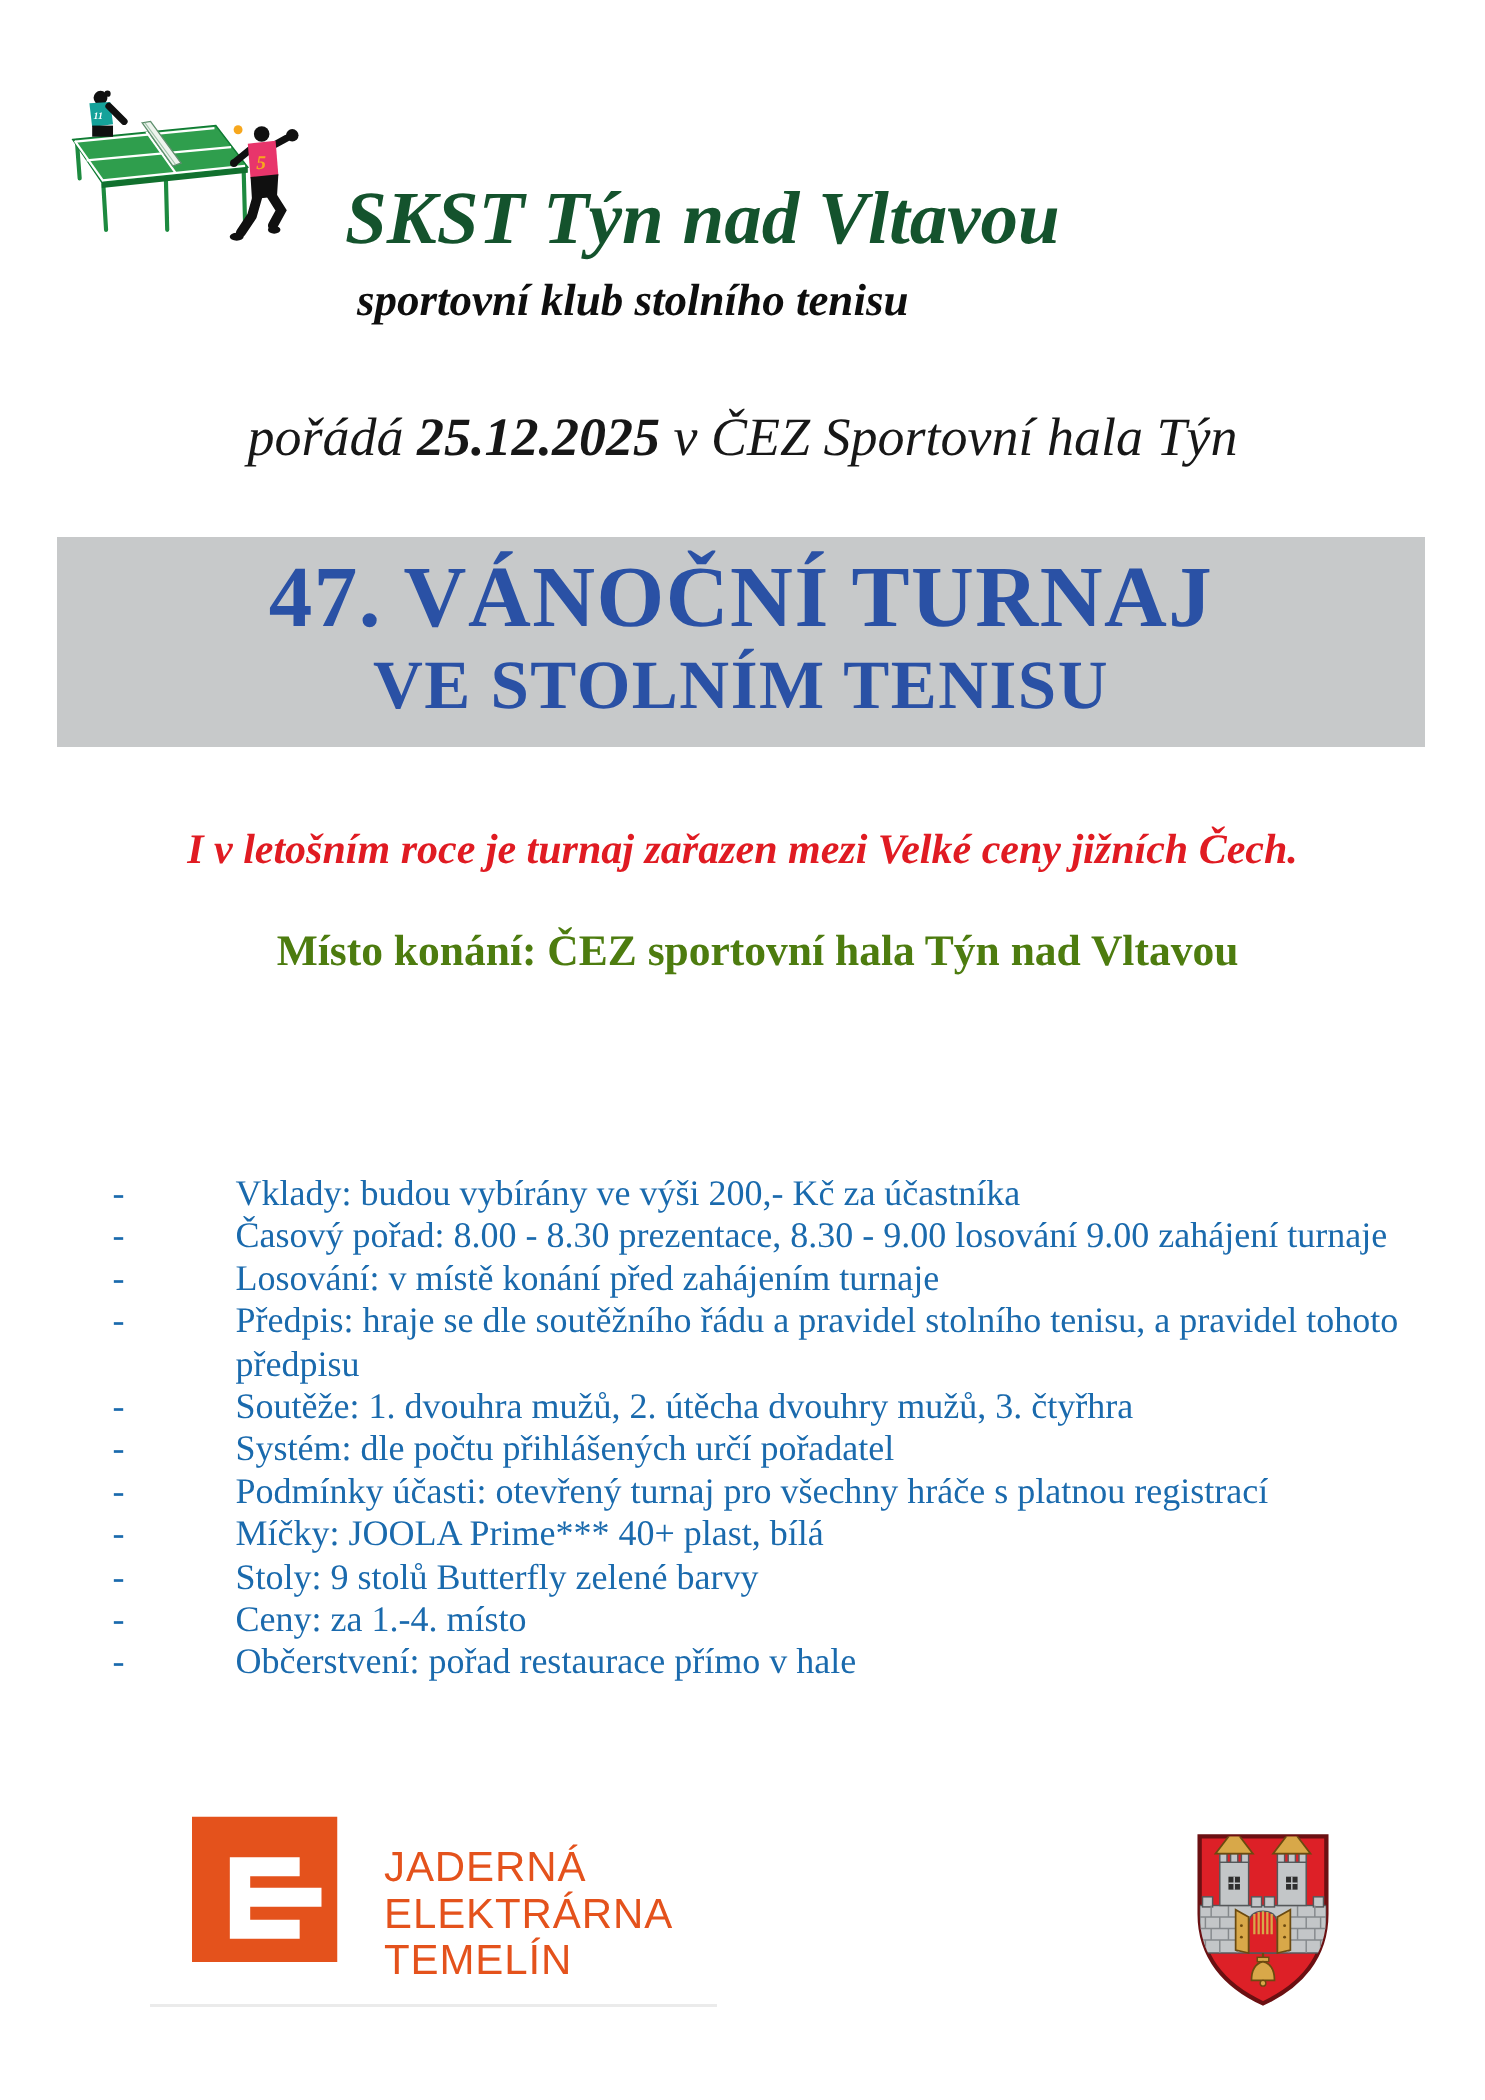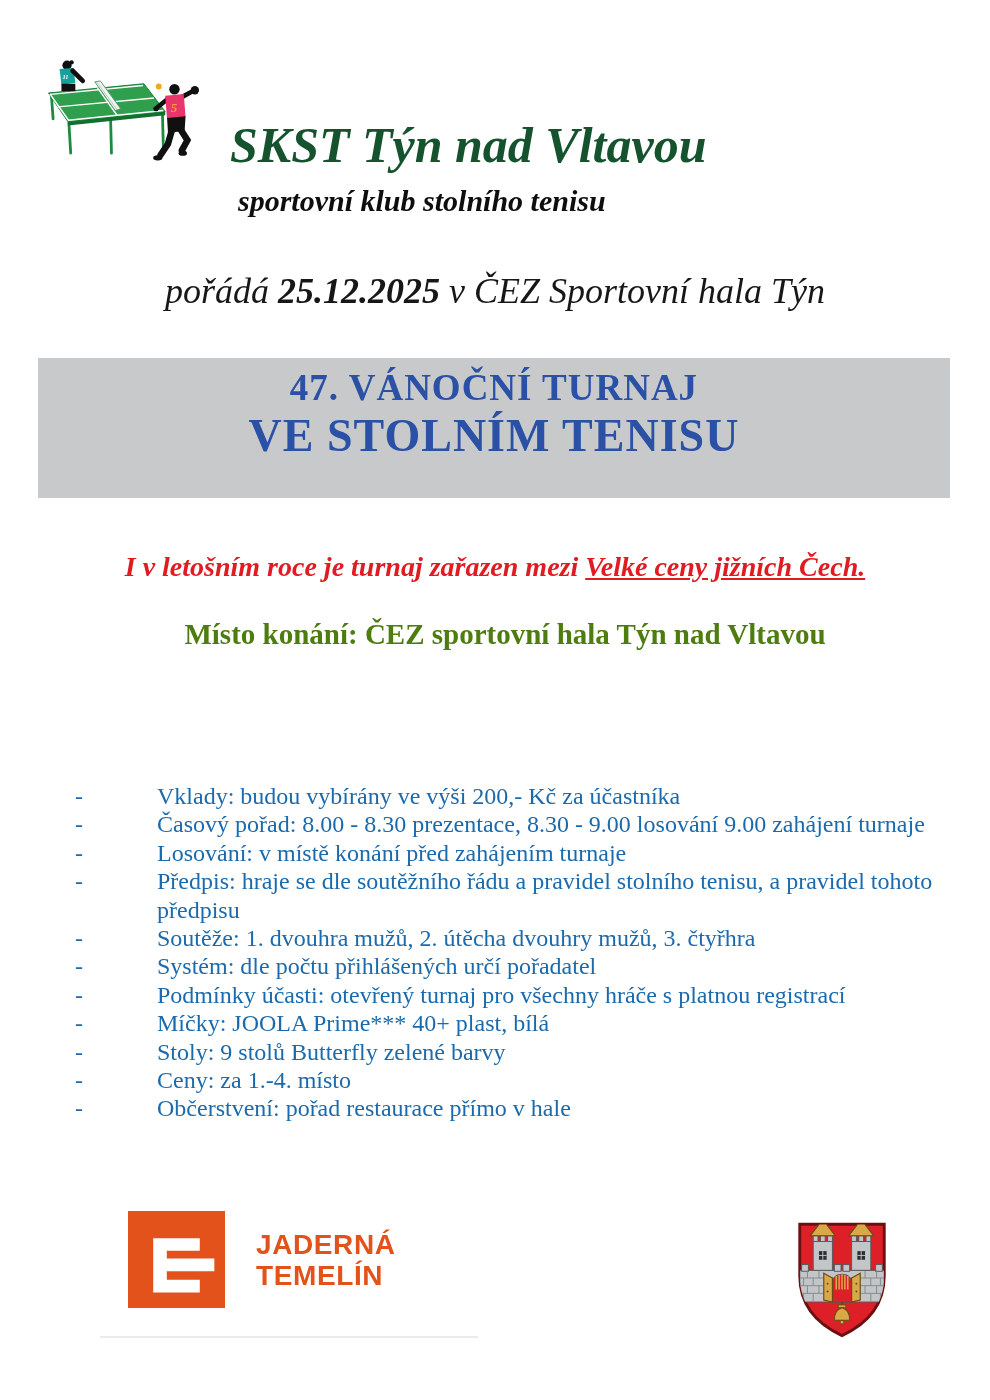--- a/index.html
+++ b/index.html
@@ -20,48 +20,48 @@
   .date-line {
     position:absolute; left:0; right:0; top:270px; text-align:center;
     font-style:italic; font-size:36px; color:#171717; white-space:nowrap;
   }
   .date-line .strong { font-weight:bold; }
   
   .banner {
     position:absolute; left:38px; top:358px; width:912px; height:140px;
     background:#c7c9ca; text-align:center; color:#2a51a5; font-weight:bold;
   }
-  .banner-l1 { font-size:37px; line-height:1; margin-top:11px; letter-spacing:1px; white-space:nowrap; }
+  .banner-l1 { font-size:58px; line-height:1; margin-top:11px; letter-spacing:1px; white-space:nowrap; }
   .banner-l2 { font-size:46px; line-height:1; margin-top:7px; letter-spacing:1px; white-space:nowrap; }
   
   .highlight {
     position:absolute; left:0; right:0; top:551px; text-align:center;
     color:#e01b22; font-weight:bold; font-style:italic; font-size:28px; white-space:nowrap;
   }
-  .highlight .u { text-decoration:underline; }
+  .highlight .u { }
   .venue {
     position:absolute; left:0; right:0; top:618px; text-align:center;
     font-weight:bold; font-size:29px; color:#4d7c0f; white-space:nowrap;padding-left:20px;
   }
   .entries {
     position:absolute; left:0; right:0; top:691px; text-align:center;
     font-style:italic; font-size:26px; color:#222; white-space:nowrap;
   }
   .entries .strong { font-weight:bold; }
   .entries .email { color:#2366ad; text-decoration:underline; cursor:pointer; }
   
   .rules { position:absolute; left:70px; top:782px; width:866px; color:#1a6aad; font-size:24px; line-height:28.4px; }
   .li { display:flex; }
   .li .dash { width:34px; padding-left:5px; flex:0 0 auto; }
   .li .txt { flex:1;margin-left:48px; }
   
   .cez-logo { position:absolute; left:128px; top:1211px; width:97px; height:97px; }
   .sponsor-name {
     position:absolute; left:256px; top:1229px; font-family:"Liberation Sans", sans-serif;
-    font-weight:bold; color:#e4521c; font-size:28px; line-height:31px; letter-spacing:0.6px;
+    font-weight:normal; color:#e4521c; font-size:28px; line-height:31px; letter-spacing:0.6px;
   }
   .divider { position:absolute; left:100px; top:1336px; width:378px; height:2px; background:#ebebeb; }
   .coa { position:absolute; left:794px; top:1216px; width:96px; height:124px; }
 </style>
 </head>
 <body>
 
 <div class="page">
 
   <div class="club-logo">
@@ -173,20 +173,21 @@
   </div>
 
   <div class="cez-logo">
     <svg width="97" height="97" viewBox="0 0 100 100" xmlns="http://www.w3.org/2000/svg">
       <rect width="100" height="100" fill="#e4521c"></rect>
       <path d="M26,28 h48 v13 h-34 v8 h49 v13 h-49 v9 h34 v13 h-48 z" fill="#ffffff"></path>
     </svg>
   </div>
   <div class="sponsor-name">
     <div>JADERNÁ</div>
+    <div>ELEKTRÁRNA</div>
     <div>TEMELÍN</div>
   </div>
   <div class="divider"></div>
 
   <div class="coa">
     <svg width="96" height="124" viewBox="0 0 100 128" xmlns="http://www.w3.org/2000/svg">
       <defs>
         <clipPath id="shieldClip">
           <path d="M6,8 H94 V62 C94,92 76,112 50,124 C24,112 6,92 6,62 Z"></path>
         </clipPath>

